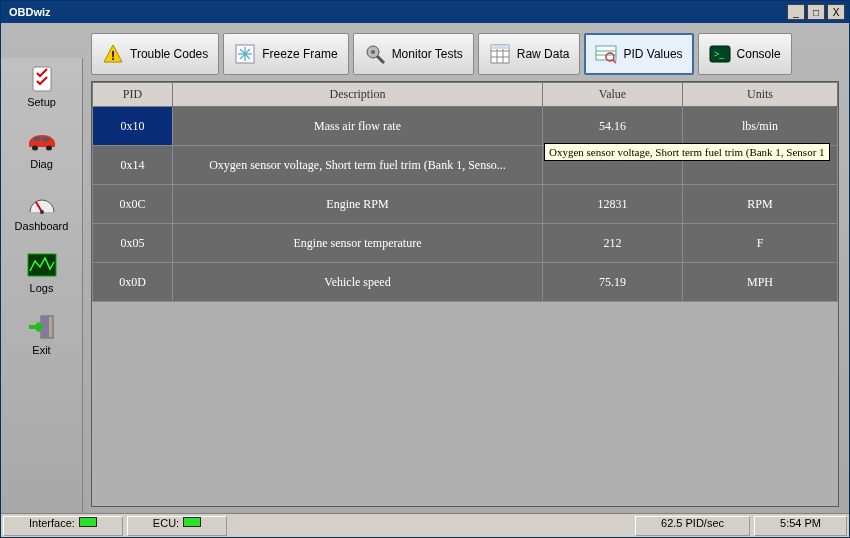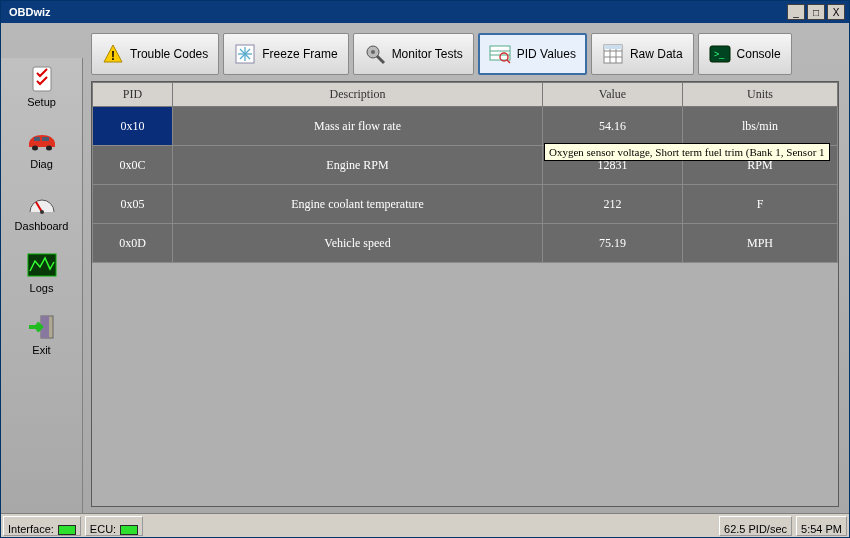--- a/index.html
+++ b/index.html
@@ -21,21 +21,21 @@
   .grid-wrap { flex: 1; border: 1px solid #5a5a5a; background: #b0b0b0; overflow: hidden; }
   table.grid { width: 100%; border-collapse: collapse; }
   .grid th { background: #d6d3ce; color: #333; font-weight: normal; font-size: 12px; border: 1px solid #7a7a7a; height: 24px; text-align: center; }
   .grid td { background: #6a6a6a; color: #fff; border: 1px solid #8a8a8a; height: 39px; text-align: center; font-size: 12px; overflow: hidden; text-overflow: ellipsis; white-space: nowrap; }
   .grid .col-pid { width: 80px; }
   .grid .col-desc { width: 370px; }
   .grid .col-val { width: 140px; }
   .grid tr.selected td.col-pid { background: #0a2d7a; }
   .tooltip { position: absolute; background: #ffffe1; border: 1px solid #000; padding: 2px 4px; font-size: 11px; white-space: nowrap; z-index: 50; }
   .statusbar { height: 24px; border-top: 1px solid #808080; background: #d4d0c8; display: flex; align-items: center; font-size: 11px; }
-  .status-panel { border: 1px solid #999; border-top-color: #fff; border-left-color: #fff; height: 20px; margin: 2px; padding: 0 4px; display: flex; align-items: flex-end; gap: 4px; }
+  .status-panel { border: 1px solid #999; border-top-color: #fff; border-left-color: #fff; height: 20px; margin: 2px; padding: 0 25px; display: flex; align-items: flex-start; gap: 4px; }
   .status-spacer { flex: 1; }
   .led { width: 18px; height: 10px; border: 1px solid #2a2a2a; }
   .led.green { background: #2ee02e; }
 </style>
 </head>
 <body>
 
 <div class="window">
   <div class="titlebar">
     <span class="title">OBDwiz</span>
@@ -127,44 +127,44 @@
         <div class="tbtn">
           <span class="ticon">
               <svg width="22" height="22" viewBox="0 0 22 22">
                 <circle cx="9" cy="9" r="6" fill="#bbb" stroke="#555"></circle>
                 <line x1="13" y1="13" x2="20" y2="20" stroke="#555" stroke-width="3"></line>
                 <circle cx="9" cy="9" r="2" fill="#666"></circle>
               </svg>
             </span>
           <span>Monitor Tests</span>
         </div>
-        <div class="tbtn active">
-          <span class="ticon">
-              <svg width="22" height="22" viewBox="0 0 22 22">
-                <rect x="1" y="3" width="20" height="14" fill="#fff" stroke="#5a8"></rect>
-                <line x1="1" y1="8" x2="21" y2="8" stroke="#5a8"></line>
-                <line x1="1" y1="12" x2="21" y2="12" stroke="#5a8"></line>
-                <circle cx="15" cy="14" r="4" fill="none" stroke="#c33" stroke-width="1.5"></circle>
-                <line x1="18" y1="17" x2="21" y2="20" stroke="#c33" stroke-width="1.5"></line>
-              </svg>
-            </span>
-          <span>PID Values</span>
-        </div>
         <div class="tbtn">
           <span class="ticon">
               <svg width="22" height="22" viewBox="0 0 22 22">
                 <rect x="2" y="2" width="18" height="18" fill="#fff" stroke="#888"></rect>
                 <line x1="2" y1="8" x2="20" y2="8" stroke="#888"></line>
                 <line x1="2" y1="14" x2="20" y2="14" stroke="#888"></line>
                 <line x1="8" y1="2" x2="8" y2="20" stroke="#888"></line>
                 <line x1="14" y1="2" x2="14" y2="20" stroke="#888"></line>
                 <rect x="2" y="2" width="18" height="4" fill="#cde"></rect>
               </svg>
             </span>
           <span>Raw Data</span>
+        </div>
+        <div class="tbtn active">
+          <span class="ticon">
+              <svg width="22" height="22" viewBox="0 0 22 22">
+                <rect x="1" y="3" width="20" height="14" fill="#fff" stroke="#5a8"></rect>
+                <line x1="1" y1="8" x2="21" y2="8" stroke="#5a8"></line>
+                <line x1="1" y1="12" x2="21" y2="12" stroke="#5a8"></line>
+                <circle cx="15" cy="14" r="4" fill="none" stroke="#c33" stroke-width="1.5"></circle>
+                <line x1="18" y1="17" x2="21" y2="20" stroke="#c33" stroke-width="1.5"></line>
+              </svg>
+            </span>
+          <span>PID Values</span>
         </div>
         <div class="tbtn">
           <span class="ticon">
               <svg width="22" height="22" viewBox="0 0 22 22">
                 <rect x="1" y="3" width="20" height="16" rx="2" fill="#042" stroke="#020"></rect>
                 <text x="5" y="14" font-size="9" fill="#3f7">&gt;_</text>
               </svg>
             </span>
           <span>Console</span>
         </div>
@@ -181,28 +181,34 @@
             </tr>
           </thead>
           <tbody id="grid-body">
               <tr class="selected">
                 <td class="col-pid">0x10</td>
                 <td class="col-desc">Mass air flow rate</td>
                 <td class="col-val">54.16</td>
                 <td class="">lbs/min</td>
               </tr>
               <tr>
+                <td class="col-pid">0x14</td>
+                <td class="col-desc">Oxygen sensor voltage, Short term fuel trim (Bank 1, Senso...</td>
+                <td class="col-val"></td>
+                <td class=""></td>
+              </tr>
+              <tr>
                 <td class="col-pid">0x0C</td>
                 <td class="col-desc">Engine RPM</td>
                 <td class="col-val">12831</td>
                 <td class="">RPM</td>
               </tr>
               <tr>
                 <td class="col-pid">0x05</td>
-                <td class="col-desc">Engine coolant temperature</td>
+                <td class="col-desc">Engine sensor temperature</td>
                 <td class="col-val">212</td>
                 <td class="">F</td>
               </tr>
               <tr>
                 <td class="col-pid">0x0D</td>
                 <td class="col-desc">Vehicle speed</td>
                 <td class="col-val">75.19</td>
                 <td class="">MPH</td>
               </tr>
             </tbody>

